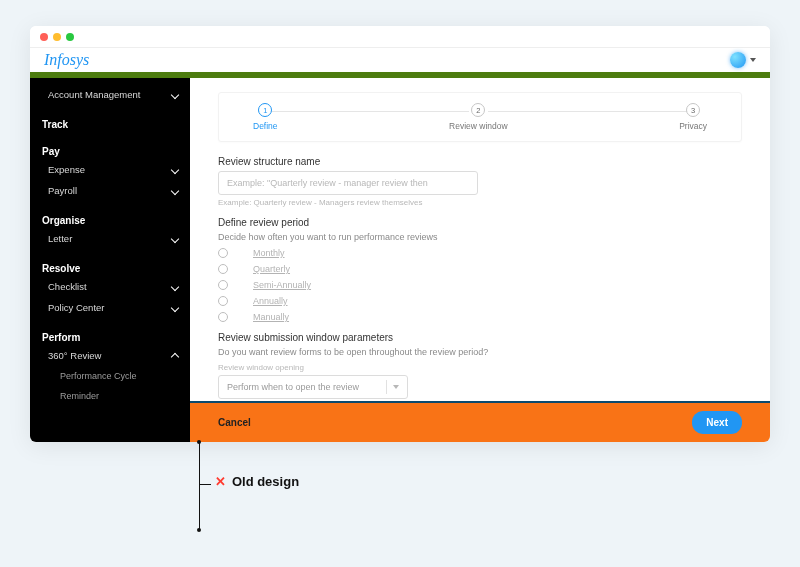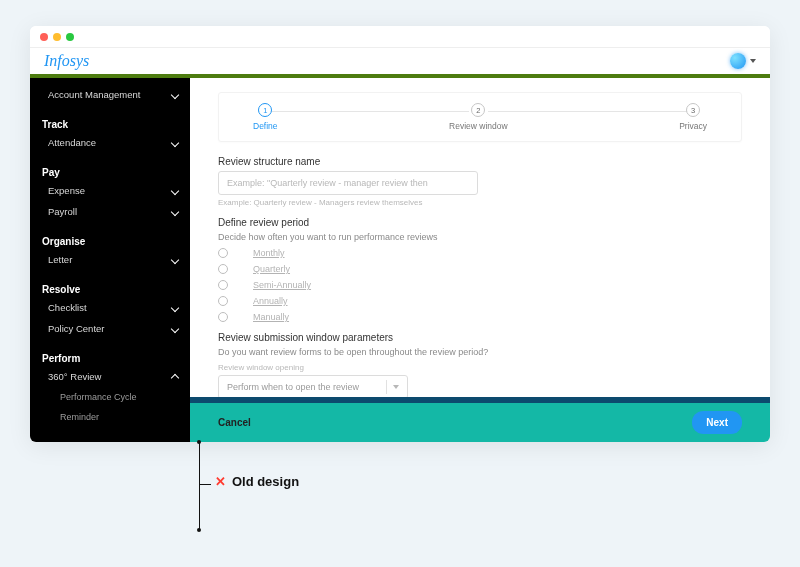--- a/index.html
+++ b/index.html
@@ -8,21 +8,21 @@
 
   .window {
     position: absolute; left: 30px; top: 26px; width: 740px; height: 416px;
     background: #fff; border-radius: 6px; box-shadow: 0 4px 24px rgba(0,0,0,0.08);
     overflow: hidden; display: flex; flex-direction: column;
   }
   .titlebar { height: 22px; display: flex; align-items: center; padding-left: 10px; gap: 5px; background:#fff; border-bottom:1px solid #eee; }
   .tc { width: 8px; height: 8px; border-radius: 50%; }
   .tc.r { background: #ff5f57; } .tc.y { background: #ffbd2e; } .tc.g { background: #28c840; }
 
-  .brandbar { height: 30px; display:flex; align-items:center; justify-content:space-between; padding: 0 14px; border-bottom:4px solid #4d7c0f; }
+  .brandbar { height: 30px; display:flex; align-items:center; justify-content:space-between; padding: 0 14px; border-bottom:6px solid #4d7c0f; }
   .brand { font-family: Georgia, serif; font-style: italic; font-size: 16px; color:#2196f3; letter-spacing:0; }
   .avatar-wrap { display:flex; align-items:center; gap:4px; }
   .avatar { width:16px; height:16px; border-radius:50%; background: radial-gradient(circle at 30% 30%, #7de1ff, #2196f3); box-shadow:0 0 4px rgba(33,150,243,.6); }
   .chev { width:0; height:0; border-left:3px solid transparent; border-right:3px solid transparent; border-top:4px solid #555; }
 
   .app-body { flex:1; display:flex; overflow:hidden; }
 
   .sidebar { width: 160px; background:#000000; color:#fff; font-size:9.5px; overflow-y:auto; }
   .side-group { padding: 6px 0 2px 0; }
   .group-title { font-weight:600; padding: 6px 12px 2px 12px; font-size:10px; }
@@ -59,21 +59,21 @@
   .select {
     width:190px; height:24px; border:1px solid #dcdcdc; border-radius:3px;
     display:flex; align-items:center; justify-content:space-between; padding:0 8px; margin-top:3px;
     font-size:9px; color:#9a9a9a; background:#fff;
   }
   .select .sep { width:1px; height:14px; background:#e1e1e1; margin-left:auto; margin-right:6px; }
   .select .dch { width:0; height:0; border-left:3px solid transparent; border-right:3px solid transparent; border-top:4px solid #b8b8b8; }
 
   .footer-bar {
     position:sticky; bottom:0; left:0; right:0; margin:10px -28px 0 -28px;
-    background:#14b8a6; border-top:6px solid #0c4a6e; padding:8px 28px;
+    background:#f97316; border-top:2px solid #0c4a6e; padding:8px 28px;
     display:flex; align-items:center; justify-content:space-between;
   }
   .cancel { font-size:10px; font-weight:600; color:#222; cursor:pointer; }
   .next-btn { background:#2196f3; color:#fff; border:none; border-radius:11px; padding:6px 14px; font-size:10px; font-weight:600; cursor:pointer; }
 
   
   .anno-line-v { position:absolute; left:199px; top:442px; width:1px; height:42px; background:#111; }
   .anno-dot { position:absolute; width:4px; height:4px; background:#111; border-radius:50%; }
   .anno-line-h { position:absolute; left:199px; top:484px; height:1px; width:12px; background:#111; }
   .anno-box { position:absolute; left:215px; top:474px; }
@@ -109,24 +109,20 @@
     <nav class="sidebar">
       <div class="side-group">
         <div class="side-item">
           <span>Account Management</span>
           <span class="cv"></span>
         </div>
       </div>
 
       <div class="side-group">
         <div class="group-title">Track</div>
-        <div class="side-item">
-          <span>Attendance</span>
-          <span class="cv"></span>
-        </div>
       </div>
 
       <div class="side-group">
         <div class="group-title">Pay</div>
         <div class="side-item">
           <span>Expense</span>
           <span class="cv"></span>
         </div>
         <div class="side-item">
           <span>Payroll</span>

